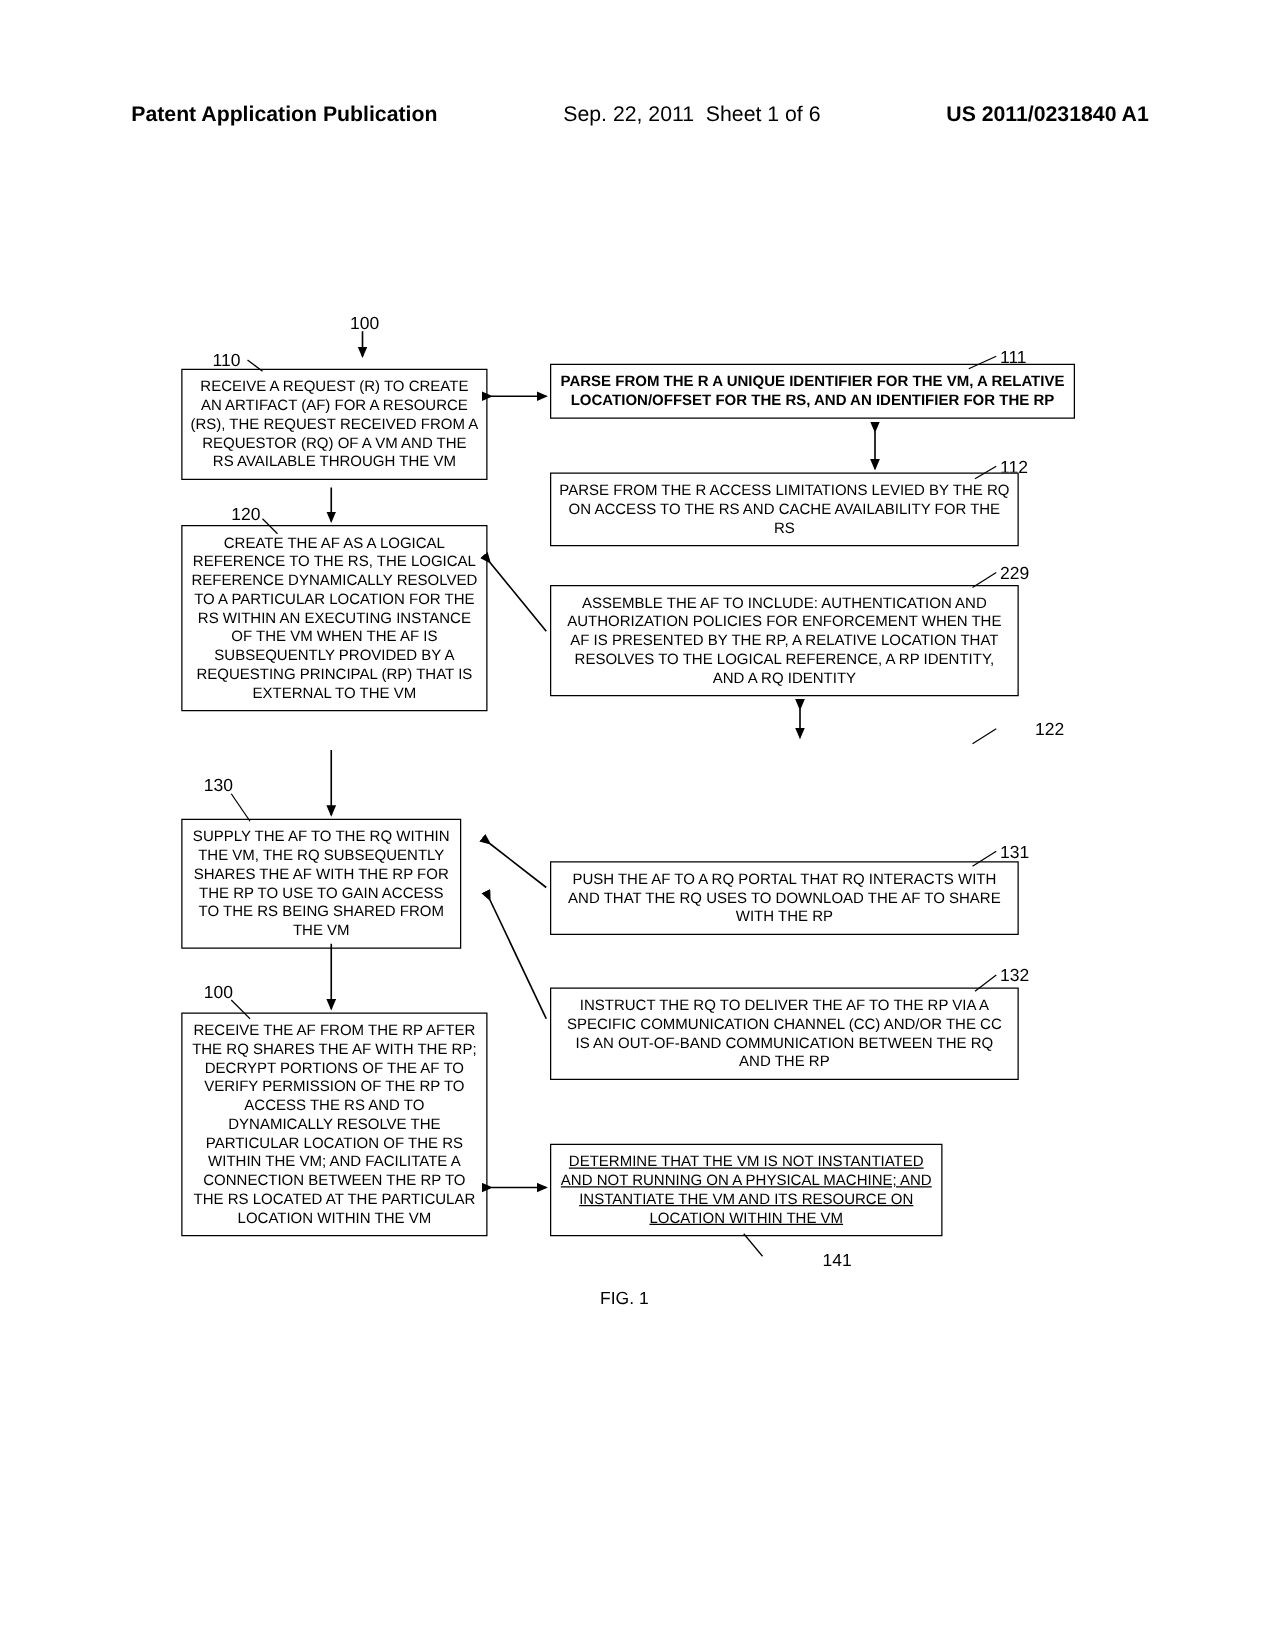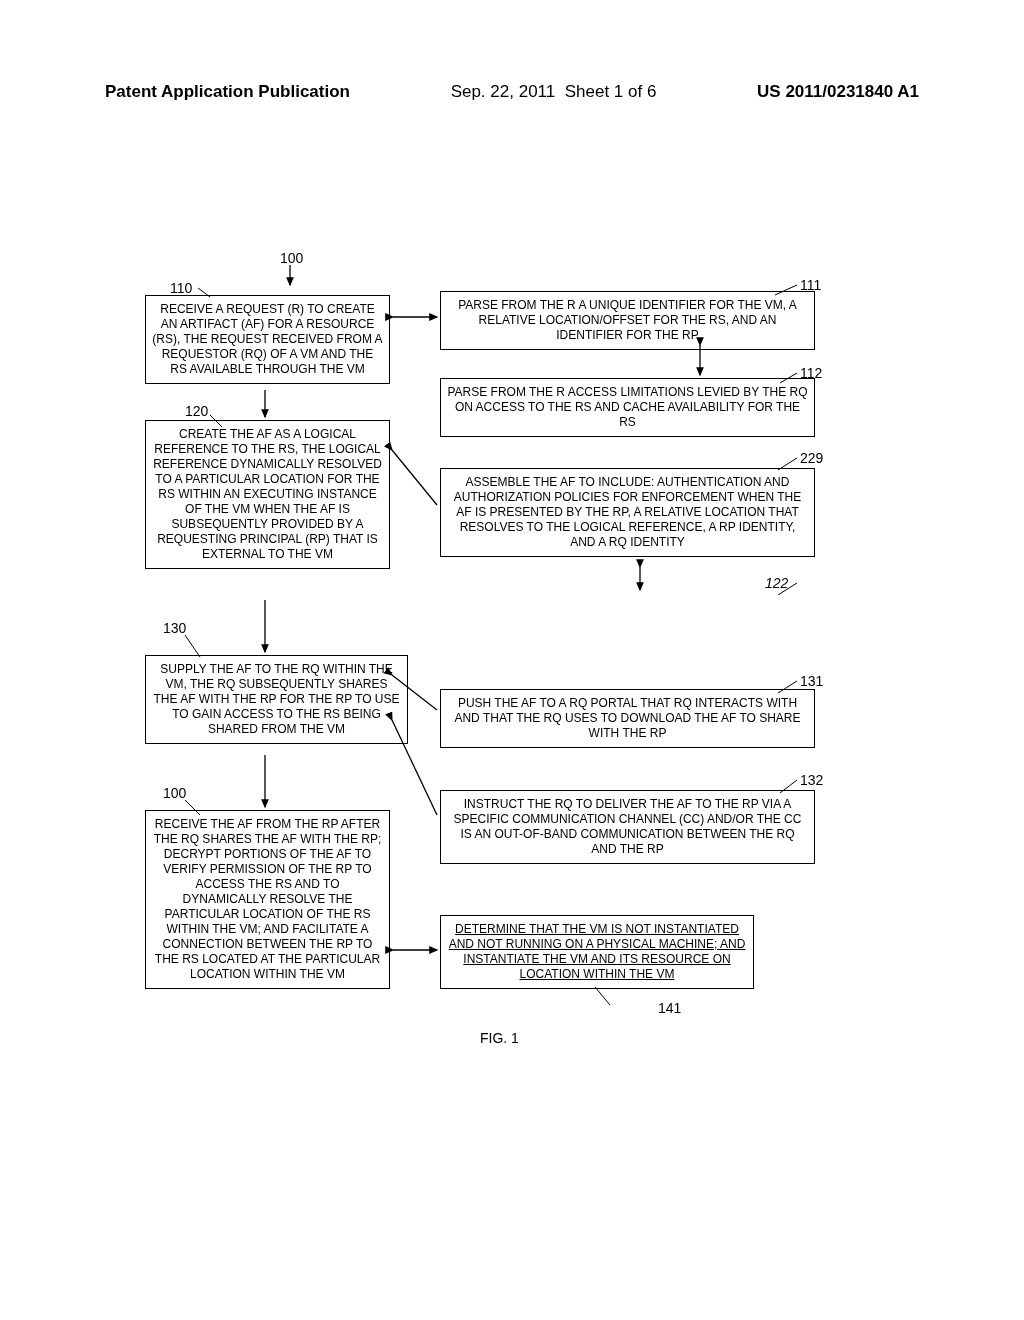--- a/index.html
+++ b/index.html
@@ -68,33 +68,33 @@
 </div>
 
 <div class="diagram">
 
   <div class="label" style="left:280px; top:-5px;">100</div>
   <div class="label" style="left:170px; top:25px;">110</div>
   <div class="label" style="left:800px; top:22px;">111</div>
   <div class="label" style="left:800px; top:110px;">112</div>
   <div class="label" style="left:185px; top:148px;">120</div>
   <div class="label" style="left:800px; top:195px;">229</div>
-  <div class="label" style="left:765px; top:320px;font-style:italic;">122</div>
+  <div class="label" style="left:828px; top:320px;">122</div>
   <div class="label" style="left:163px; top:365px;">130</div>
   <div class="label" style="left:800px; top:418px;">131</div>
   <div class="label" style="left:800px; top:517px;">132</div>
   <div class="label" style="left:163px; top:530px;">100</div>
   <div class="label" style="left:610px; top:745px;margin-left:48px;">141</div>
 
   <div class="box" style="left:145px; top:40px; width:245px;">RECEIVE A REQUEST (R) TO CREATE AN ARTIFACT (AF) FOR A RESOURCE (RS), THE REQUEST RECEIVED FROM A REQUESTOR (RQ) OF A VM AND THE RS AVAILABLE THROUGH THE VM</div>
   <div class="box" style="left:145px; top:165px; width:245px;">CREATE THE AF AS A LOGICAL REFERENCE TO THE RS, THE LOGICAL REFERENCE DYNAMICALLY RESOLVED TO A PARTICULAR LOCATION FOR THE RS WITHIN AN EXECUTING INSTANCE OF THE VM WHEN THE AF IS SUBSEQUENTLY PROVIDED BY A REQUESTING PRINCIPAL (RP) THAT IS EXTERNAL TO THE VM</div>
-  <div class="box" style="left:145px; top:400px; width:263px;">SUPPLY THE AF TO THE RQ WITHIN THE VM, THE RQ SUBSEQUENTLY SHARES THE AF WITH THE RP FOR THE RP TO USE TO GAIN ACCESS TO THE RS BEING SHARED FROM THE VM</div>
+  <div class="box" style="left:145px; top:400px; width:224px;">SUPPLY THE AF TO THE RQ WITHIN THE VM, THE RQ SUBSEQUENTLY SHARES THE AF WITH THE RP FOR THE RP TO USE TO GAIN ACCESS TO THE RS BEING SHARED FROM THE VM</div>
   <div class="box" style="left:145px; top:555px; width:245px;">RECEIVE THE AF FROM THE RP AFTER THE RQ SHARES THE AF WITH THE RP; DECRYPT PORTIONS OF THE AF TO VERIFY PERMISSION OF THE RP TO ACCESS THE RS AND TO DYNAMICALLY RESOLVE THE PARTICULAR LOCATION OF THE RS WITHIN THE VM; AND FACILITATE A CONNECTION BETWEEN THE RP TO THE RS LOCATED AT THE PARTICULAR LOCATION WITHIN THE VM</div>
 
-  <div class="box" style="left:440px; top:36px; width:375px;">PARSE FROM THE R A UNIQUE IDENTIFIER FOR THE VM, A RELATIVE LOCATION/OFFSET FOR THE RS, AND AN IDENTIFIER FOR THE RP</div>
+  <div class="box" style="left:440px; top:36px; width:420px;font-weight:bold;">PARSE FROM THE R A UNIQUE IDENTIFIER FOR THE VM, A RELATIVE LOCATION/OFFSET FOR THE RS, AND AN IDENTIFIER FOR THE RP</div>
   <div class="box" style="left:440px; top:123px; width:375px;">PARSE FROM THE R ACCESS LIMITATIONS LEVIED BY THE RQ ON ACCESS TO THE RS AND CACHE AVAILABILITY FOR THE RS</div>
   <div class="box" style="left:440px; top:213px; width:375px;">ASSEMBLE THE AF TO INCLUDE: AUTHENTICATION AND AUTHORIZATION POLICIES FOR ENFORCEMENT WHEN THE AF IS PRESENTED BY THE RP, A RELATIVE LOCATION THAT RESOLVES TO THE LOGICAL REFERENCE, A RP IDENTITY, AND A RQ IDENTITY</div>
   <div class="box" style="left:440px; top:434px; width:375px;">PUSH THE AF TO A RQ PORTAL THAT RQ INTERACTS WITH AND THAT THE RQ USES TO DOWNLOAD THE AF TO SHARE WITH THE RP</div>
   <div class="box" style="left:440px; top:535px; width:375px;">INSTRUCT THE RQ TO DELIVER THE AF TO THE RP VIA A SPECIFIC COMMUNICATION CHANNEL (CC) AND/OR THE CC IS AN OUT-OF-BAND COMMUNICATION BETWEEN THE RQ AND THE RP</div>
   <div class="box" style="left:440px; top:660px; width:314px;text-decoration:underline;">DETERMINE THAT THE VM IS NOT INSTANTIATED AND NOT RUNNING ON A PHYSICAL MACHINE; AND INSTANTIATE THE VM AND ITS RESOURCE ON LOCATION WITHIN THE VM</div>
 
   <div class="figcap" style="left:480px; top:775px;">FIG. 1</div>
 
   <svg class="arrows">
     <defs>

